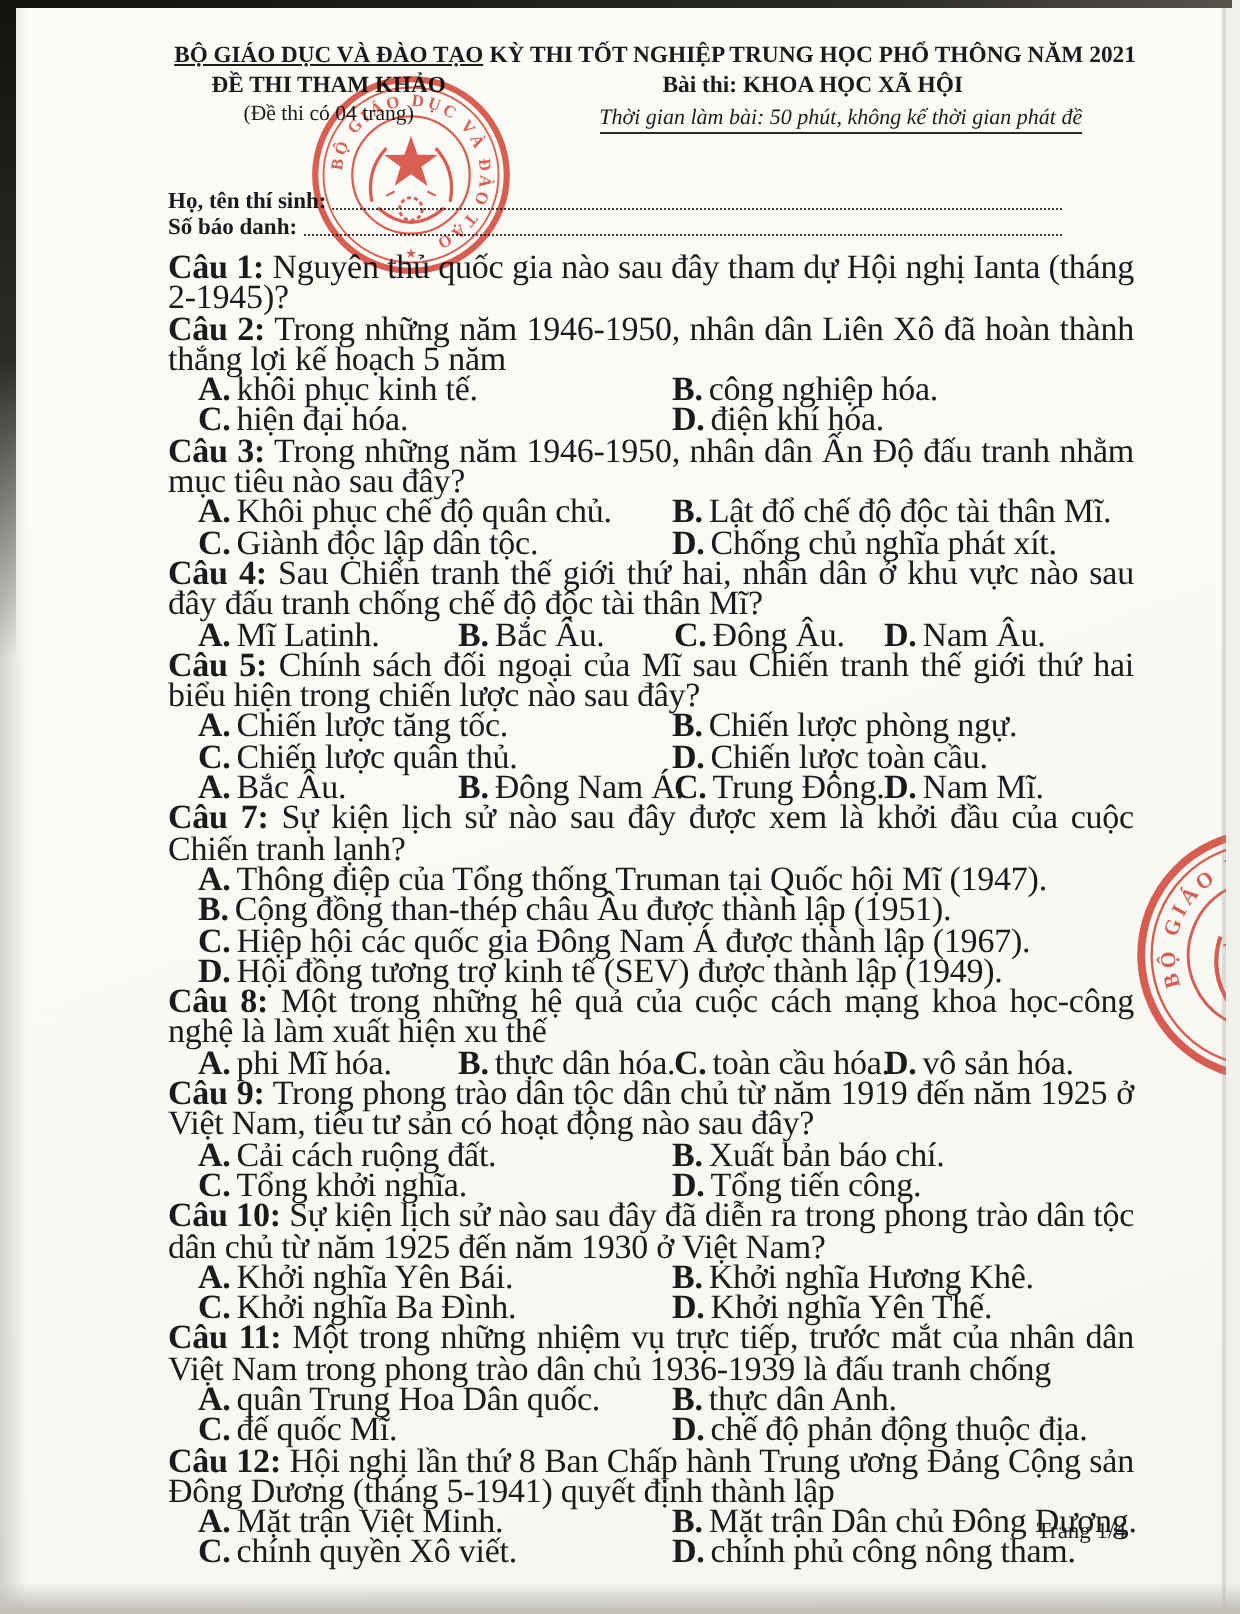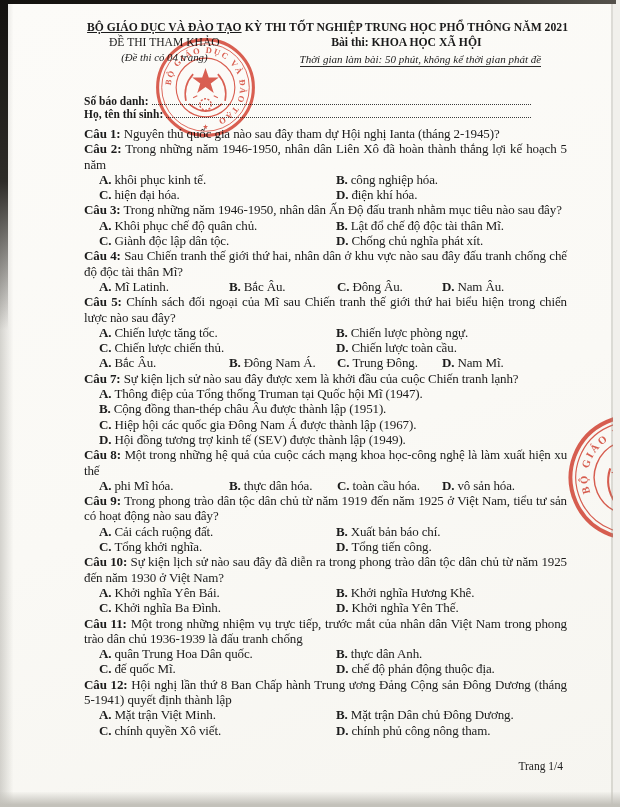--- a/index.html
+++ b/index.html
@@ -14,36 +14,36 @@
   .edge-left-dark{position:absolute;top:0;left:0;width:8px;height:330px;background:linear-gradient(180deg,#13110e 0%,#2e2c28 55%,rgba(130,127,120,0) 100%);z-index:5;}
   .edge-left-soft{position:absolute;top:0;left:0;width:15px;height:100%;background:linear-gradient(90deg,rgba(110,108,100,0.28),rgba(110,108,100,0) 90%);z-index:4;}
   .edge-right-seam{position:absolute;top:0;right:7px;width:2px;height:100%;background:rgba(150,148,140,0.30);z-index:4;}
   .edge-right-soft{position:absolute;top:0;right:0;width:7px;height:100%;background:#f1f0ec;z-index:3;}
   .edge-bottom{position:absolute;bottom:0;left:0;right:0;height:15px;background:linear-gradient(180deg,rgba(185,183,176,0.05),#c3c1ba 85%);z-index:5;}
 
   
   .header{position:absolute;top:21px;left:84px;width:484px;display:flex;z-index:1;}
   .h-left{width:168px;text-align:center;line-height:14px;}
   .h-left .l1{font-weight:bold;font-size:11.6px;text-decoration:underline;white-space:nowrap;}
-  .h-left .l2{font-weight:normal;font-size:11.6px;margin-top:1px;}
-  .h-left .l3{font-style:italic;font-size:10.8px;text-align:center;}
+  .h-left .l2{font-weight:bold;font-size:11.6px;margin-top:1px;}
+  .h-left .l3{font-size:10.8px;text-align:center;}
   .h-right{flex:1;text-align:center;line-height:14px;}
   .h-right .l1{font-weight:bold;font-size:11.7px;white-space:nowrap;}
   .h-right .l2,.h-right .l3{font-weight:bold;font-size:11.7px;margin-top:1px;}
   .h-right .l4{font-style:italic;font-size:11px;margin-top:1.5px;}
   .h-right .l4 span{border-bottom:0.8px solid #2a2a2a;padding-bottom:1px;margin-left:28px;}
 
   
   .student{position:absolute;top:93px;left:84px;width:447px;z-index:1;}
   .s-row{display:flex;align-items:flex-end;height:13.5px;font-size:11.5px;}
   .s-row .lab{font-weight:bold;white-space:nowrap;}
   .s-row .dots{flex:1;border-bottom:1.6px dotted #3a3a3a;margin:0 0 2px 3px;height:1px;}
 
   
-  .qwrap{position:absolute;top:126px;left:84px;width:483px;z-index:1;font-size:13px;line-height:15.3px;letter-spacing:-0.12px;}
+  .qwrap{position:absolute;top:126px;left:84px;width:483px;z-index:1;font-size:17px;line-height:15.3px;letter-spacing:-0.12px;}
   .qt{margin:0;text-align:justify;}
   .b{font-weight:bold;}
   .opts{padding-left:15px;}
   .opts.four{display:grid;grid-template-columns:130px 108px 105px auto;}
   .opts.two{display:grid;grid-template-columns:237px auto;}
   .opt{white-space:nowrap;}
   .opt .k{font-weight:bold;margin-right:3px;}
 
   .footer{position:absolute;top:760px;right:57px;font-size:11.5px;z-index:1;}
 
@@ -72,25 +72,25 @@
     </div>
     <div class="h-right">
       <div class="l1">KỲ THI TỐT NGHIỆP TRUNG HỌC PHỔ THÔNG NĂM 2021</div>
       <div class="l2">Bài thi: KHOA HỌC XÃ HỘI</div>
       <div class="l4"><span>Thời gian làm bài: 50 phút, không kể thời gian phát đề</span></div>
     </div>
   </div>
 
   <div class="student">
     <div class="s-row">
+      <span class="lab">Họ, tên thí sinh:</span>
+      <span class="dots"></span>
+    </div>
+    <div class="s-row">
       <span class="lab">Số báo danh:</span>
-      <span class="dots"></span>
-    </div>
-    <div class="s-row">
-      <span class="lab">Họ, tên thí sinh:</span>
       <span class="dots"></span>
     </div>
   </div>
 
   <div class="qwrap">
 
     <div class="q">
       <p class="qt"><span class="b">Câu 1:</span> <span>Nguyên thủ quốc gia nào sau đây tham dự Hội nghị Ianta (tháng 2-1945)?</span></p>
     </div>
 
@@ -122,21 +122,21 @@
         <span class="opt"><span class="k">C.</span><span>Đông Âu.</span></span>
         <span class="opt"><span class="k">D.</span><span>Nam Âu.</span></span>
       </div>
     </div>
 
     <div class="q">
       <p class="qt"><span class="b">Câu 5:</span> <span>Chính sách đối ngoại của Mĩ sau Chiến tranh thế giới thứ hai biểu hiện trong chiến lược nào sau đây?</span></p>
       <div class="opts two">
         <span class="opt"><span class="k">A.</span><span>Chiến lược tăng tốc.</span></span>
         <span class="opt"><span class="k">B.</span><span>Chiến lược phòng ngự.</span></span>
-        <span class="opt"><span class="k">C.</span><span>Chiến lược chiến thủ.</span></span>
+        <span class="opt"><span class="k">C.</span><span>Chiến lược quân thủ.</span></span>
         <span class="opt"><span class="k">D.</span><span>Chiến lược toàn cầu.</span></span>
       </div>
     </div>
 
     <div class="q">
       <div class="opts four">
         <span class="opt"><span class="k">A.</span><span>Bắc Âu.</span></span>
         <span class="opt"><span class="k">B.</span><span>Đông Nam Á.</span></span>
         <span class="opt"><span class="k">C.</span><span>Trung Đông.</span></span>
         <span class="opt"><span class="k">D.</span><span>Nam Mĩ.</span></span>

